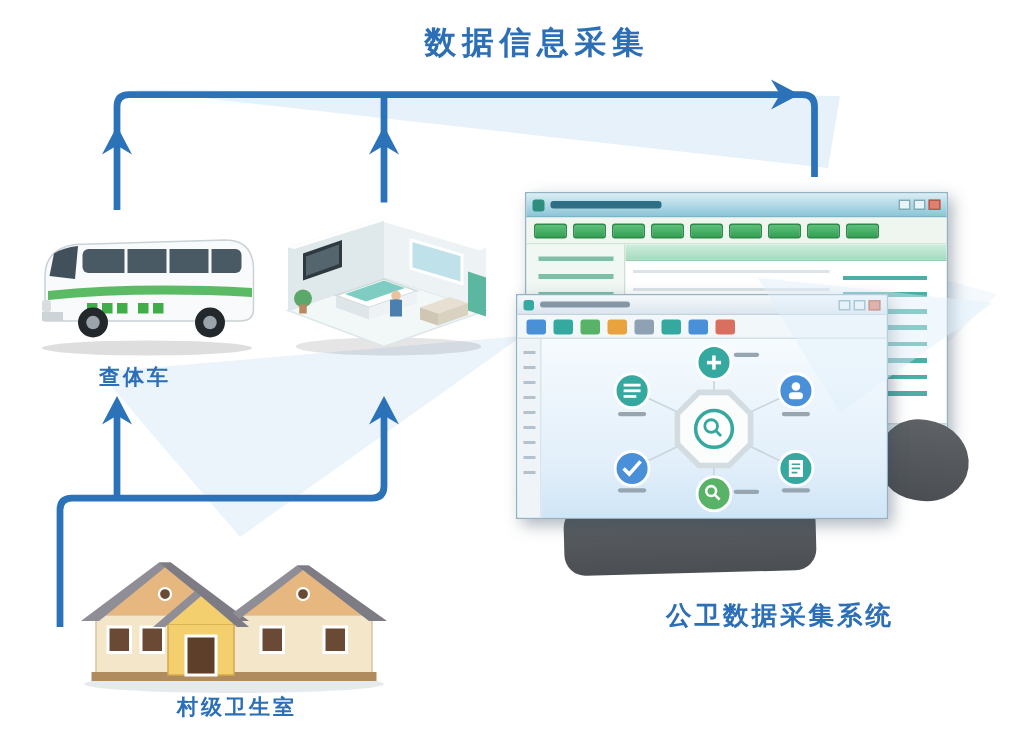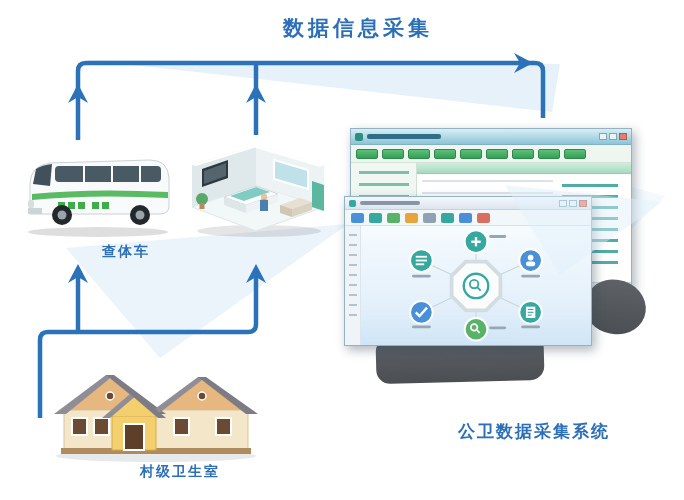--- a/index.html
+++ b/index.html
@@ -4,25 +4,25 @@
 <style>
   *{box-sizing:border-box;margin:0;padding:0}
   html,body{width:684px;height:500px;background:#ffffff;overflow:hidden;
     font-family:"Liberation Sans","DejaVu Sans",sans-serif}
   .canvas{position:absolute;left:0;top:0;width:684px;height:500px;background:#fff}
   .layer{position:absolute;left:0;top:0;pointer-events:none}
 
   .title{position:absolute;top:14px;left:16px;width:100%;text-align:center;
     color:#2c6fb7;font-size:21px;font-weight:bold;letter-spacing:4px;z-index:6}
   .node-label{position:absolute;color:#2c6fb7;font-weight:bold;font-size:14px;
-    text-align:right;letter-spacing:2px;z-index:6}
+    text-align:center;letter-spacing:2px;z-index:6}
   .label-van{left:30px;top:243px;width:120px}
   .label-cabin{left:196px;top:246px;width:120px}
   .label-clinic{left:96px;top:463px;width:124px}
-  .label-system{left:430px;top:420px;width:180px;font-size:17px}
+  .label-system{left:430px;top:399px;width:180px;font-size:17px}
 
   .illus{position:absolute;z-index:2}
   .van-pos{left:22px;top:142px;width:152px;height:98px}
   .cabin-pos{left:184px;top:133px;width:150px;height:108px}
   .house-pos{left:50px;top:366px;width:212px;height:98px}
 
   
   .base{position:absolute;background:linear-gradient(#5e6266,#4b4f53)}
   .base1{left:586px;top:280px;width:60px;height:54px;border-radius:46% 54% 50% 48%;
     transform:rotate(8deg);z-index:3}

